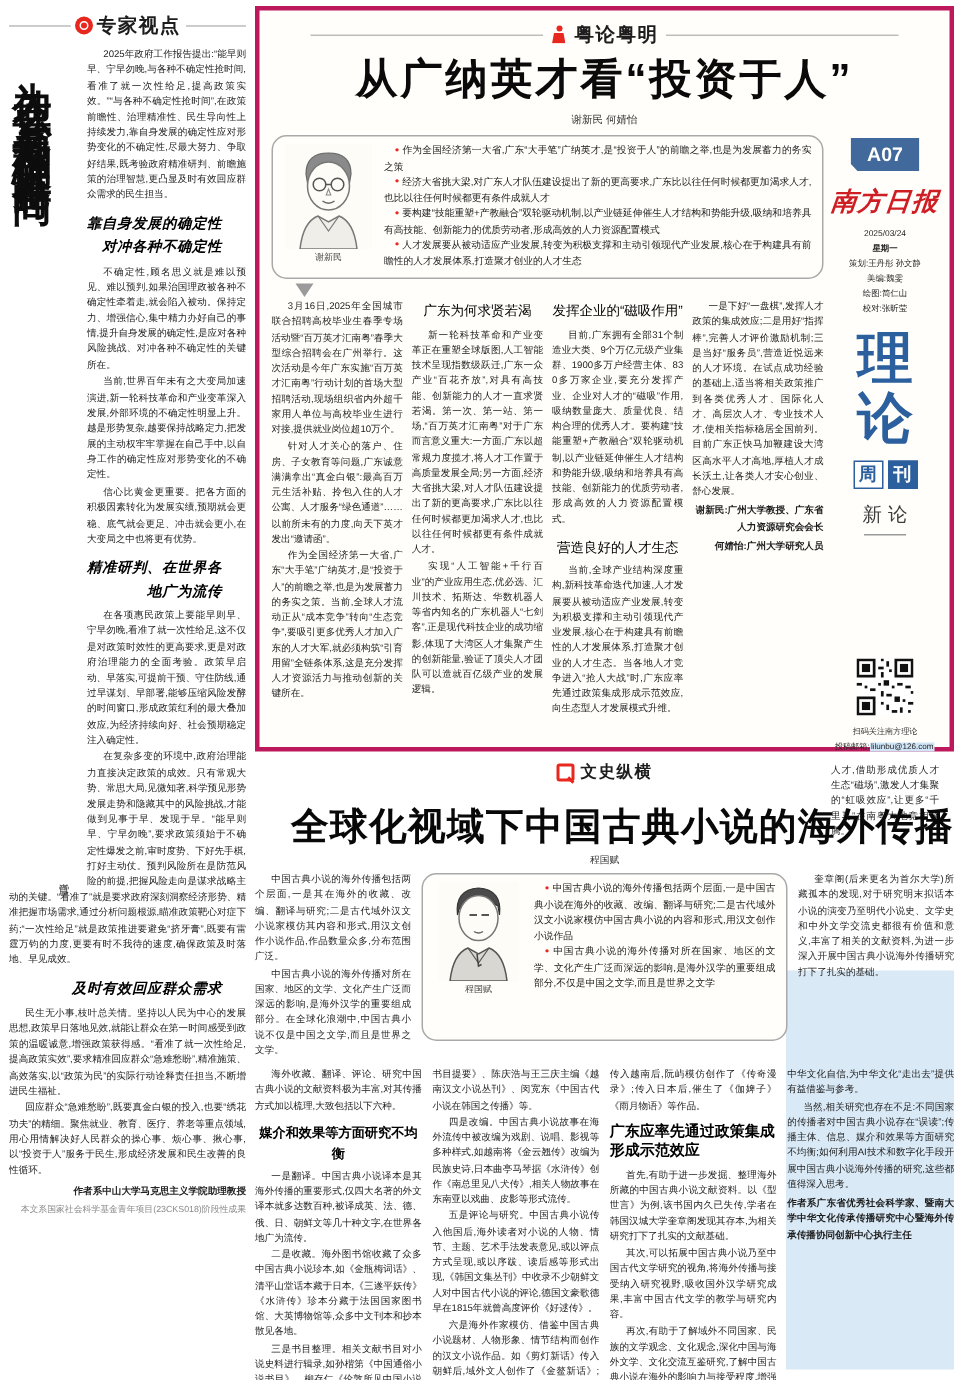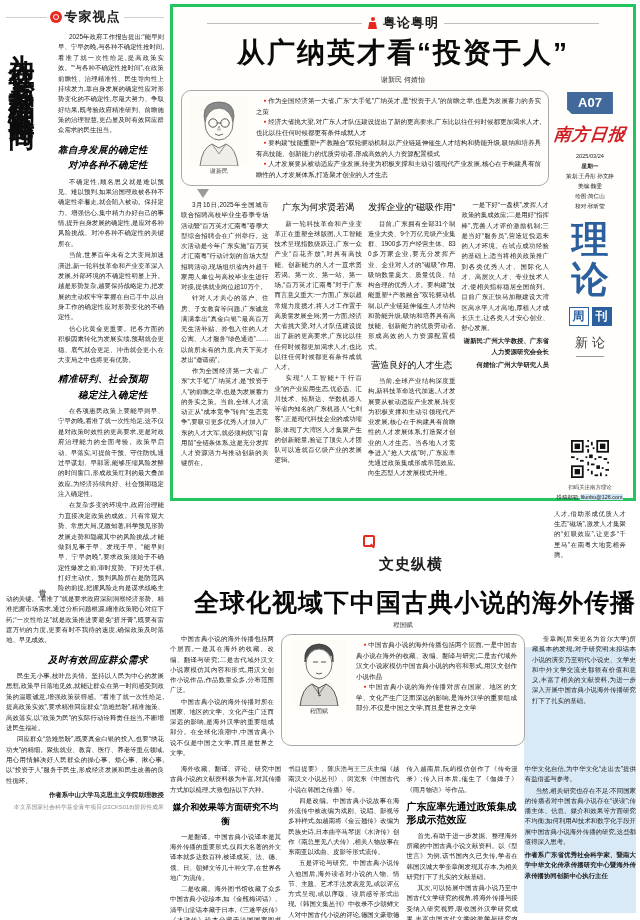--- a/index.html
+++ b/index.html
@@ -25,21 +25,21 @@
     font-size:26px; font-weight:900; line-height:1.15; letter-spacing:5px; color:#0d0d0d;
   }
   .vauthor { writing-mode: vertical-rl; text-orientation: upright; font-size:7.5px; color:#555; margin-top:auto; letter-spacing:2px; align-self:flex-end; }
   .rail-body p { text-indent:1.7em; margin-bottom:1px; }
   .rail-body h4 { font-size:9.5px; font-weight:bold; text-align:right; margin:6px 16px 4px; color:#000; letter-spacing:0.5px;font-style:italic; }
   .rail-body .c { font-weight:bold; text-align:right; margin-top:4px; font-size:6.4px; }
   .rail-body .n { color:#8a8a8a; text-align:right; font-size:5.9px; margin-top:2px; }
   
   .red-box {
     position:absolute; left:170px; top:4px; width:466px; height:497px;
-    border:3px solid #22c55e; background:#fffefa; padding:5px 8px 4px;
+    border:3px solid #be185d; background:#fffefa; padding:5px 8px 4px;
   }
   .flag { display:flex; align-items:center; gap:5px; margin:2px 26px 2px; }
   .flag .line { flex:1; height:1px; background:#bdbdbd; }
   .flag .label { font-size:13px; font-weight:bold; letter-spacing:1px; }
   .podium-icon { width:11px; height:12px; flex:none; position:relative; }
   .podium-icon::before { content:""; position:absolute; left:3.5px; top:0; width:4px; height:4px; border-radius:50%; background:#e8281e; }
   .podium-icon::after { content:""; position:absolute; left:1px; bottom:0; width:9px; height:7px; background:#e8281e; clip-path:polygon(15% 0,85% 0,100% 100%,0 100%); }
   .headline { text-align:center; font-size:28px; font-weight:900; letter-spacing:2px; color:#0a0a0a; margin:1px 0 3px; }
   .byline { text-align:center; font-size:7px; color:#333; margin-bottom:5px; }
   .main-inner { display:flex; }
@@ -75,21 +75,21 @@
   .subtitle-line { width:28px; height:1px; background:#9a9a9a; margin-top:4px; }
   .qr-wrap { margin-top:auto; text-align:center; }
   .qr-cap { font-size:5.4px; color:#333; margin-top:2px; }
   .email-line { font-size:5.4px; color:#222; margin-top:3px; white-space:nowrap; }
   .email-line .val { background:#cfe4f5; padding:0 1px; }
   .sidebar-tail { font-size:6.4px; line-height:1.6; text-align:justify; word-break:break-all; color:#1c1c1c; margin-top:8px; text-indent:0; }
   
   .bottom { position:absolute; left:170px; top:507px; width:466px; height:408px; }
   .panel { position:absolute; right:0; top:140px; bottom:2px; width:112px; background:#d9e9f6; }
   .flag2 { position:relative; z-index:1; display:flex; justify-content:center; align-items:center; gap:4px; }
-  .flag2 .label { font-size:15px; font-weight:bold; letter-spacing:1px;margin-top:48px; }
+  .flag2 .label { font-size:11px; font-weight:bold; letter-spacing:1px; }
   .headline2 { position:relative; z-index:1; text-align:right; font-family:"Liberation Serif","DejaVu Serif",serif; font-size:25px; font-weight:900; letter-spacing:1px; margin-top:12px; color:#080808; }
   .byline2 { position:relative; z-index:1; text-align:center; font-size:6.5px; color:#333; margin:2px 0 4px; }
   .bottom-row { position:relative; z-index:1; display:flex; gap:7px; height:124px; }
   .bcol { width:104px; flex:none; font-size:6.4px; line-height:1.6; text-align:justify; word-break:break-all; overflow:hidden; }
   .bcol p { text-indent:1.7em; margin-bottom:1px; }
   .bbox { flex:1; border:1.5px solid #a9a9a9; border-radius:10px; padding:5px 7px 5px 6px; display:flex; gap:6px; background:#fffefa; height:112px; }
   .bottom-flow-wrap { position:relative; z-index:1; margin-top:6px; height:216px; }
   .bflow { column-count:4; column-gap:7px; column-fill:auto; height:216px; overflow:hidden;
     font-size:6.4px; line-height:1.6; text-align:justify; word-break:break-all; color:#1c1c1c; }
   .bflow p { text-indent:1.7em; margin-bottom:1px; }
@@ -116,21 +116,21 @@
       <div class="vtitle-block">
         <div class="vtitle">为什么要『与各种不确定性抢时间』</div>
         <div class="vauthor">肖雪</div>
       </div>
       <div>
           <p>2025年政府工作报告提出:“能早则早、宁早勿晚,与各种不确定性抢时间,看准了就一次性给足,提高政策实效。”“与各种不确定性抢时间”,在政策前瞻性、治理精准性、民生导向性上持续发力,靠自身发展的确定性应对形势变化的不确定性,尽最大努力、争取好结果,既考验政府精准研判、前瞻施策的治理智慧,更凸显及时有效回应群众需求的民生担当。</p>
           <h4>靠自身发展的确定性对冲各种不确定性</h4>
           <p>不确定性,顾名思义就是难以预见、难以预判,如果治国理政被各种不确定性牵着走,就会陷入被动。保持定力、增强信心,集中精力办好自己的事情,提升自身发展的确定性,是应对各种风险挑战、对冲各种不确定性的关键所在。</p>
           <p>当前,世界百年未有之大变局加速演进,新一轮科技革命和产业变革深入发展,外部环境的不确定性明显上升。越是形势复杂,越要保持战略定力,把发展的主动权牢牢掌握在自己手中,以自身工作的确定性应对形势变化的不确定性。</p>
           <p>信心比黄金更重要。把各方面的积极因素转化为发展实绩,预期就会更稳、底气就会更足、冲击就会更小,在大变局之中也将更有优势。</p>
-          <h4>精准研判、社会预期稳定注入确定性</h4>
+          <h4>精准研判、在世界各地广为流传</h4>
           <p>在各项惠民政策上要能早则早、宁早勿晚,看准了就一次性给足,这不仅是对政策时效性的更高要求,更是对政府治理能力的全面考验。政策早启动、早落实,可提前干预、守住防线,通过早谋划、早部署,能够压缩风险发酵的时间窗口,形成政策红利的最大叠加效应,为经济持续向好、社会预期稳定注入确定性。</p>
           <p>在复杂多变的环境中,政府治理能力直接决定政策的成效。只有常观大势、常思大局,见微知著,科学预见形势发展走势和隐藏其中的风险挑战,才能做到见事于早、发现于早。“能早则早、宁早勿晚”,要求政策须始于不确定性爆发之前,审时度势、下好先手棋,打好主动仗。预判风险所在是防范风险的前提,把握风险走向是谋求战略主动的关键。“看准了”就是要求政府深刻洞察经济形势、精准把握市场需求,通过分析问题根源,瞄准政策靶心对症下药;“一次性给足”就是政策推进要避免“挤牙膏”,既要有雷霆万钧的力度,更要有时不我待的速度,确保政策及时落地、早见成效。</p>
           <h4>及时有效回应群众需求</h4>
           <p>民生无小事,枝叶总关情。坚持以人民为中心的发展思想,政策早日落地见效,就能让群众在第一时间感受到政策的温暖诚意,增强政策获得感。“看准了就一次性给足,提高政策实效”,要求精准回应群众“急难愁盼”,精准施策、高效落实,以“政策为民”的实际行动诠释责任担当,不断增进民生福祉。</p>
           <p>回应群众“急难愁盼”,既要真金白银的投入,也要“绣花功夫”的精细。聚焦就业、教育、医疗、养老等重点领域,用心用情解决好人民群众的操心事、烦心事、揪心事,以“投资于人”服务于民生,形成经济发展和民生改善的良性循环。</p>
           <div class="c">作者系中山大学马克思主义学院助理教授</div>
           <div class="n">本文系国家社会科学基金青年项目(23CKS018)阶段性成果</div>
         </div>
     </div>
   </div>

